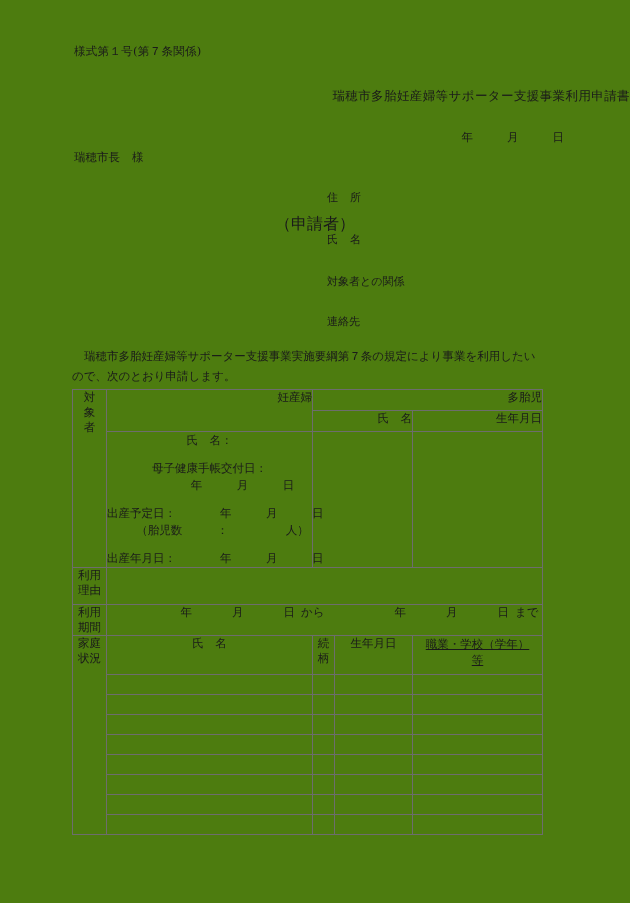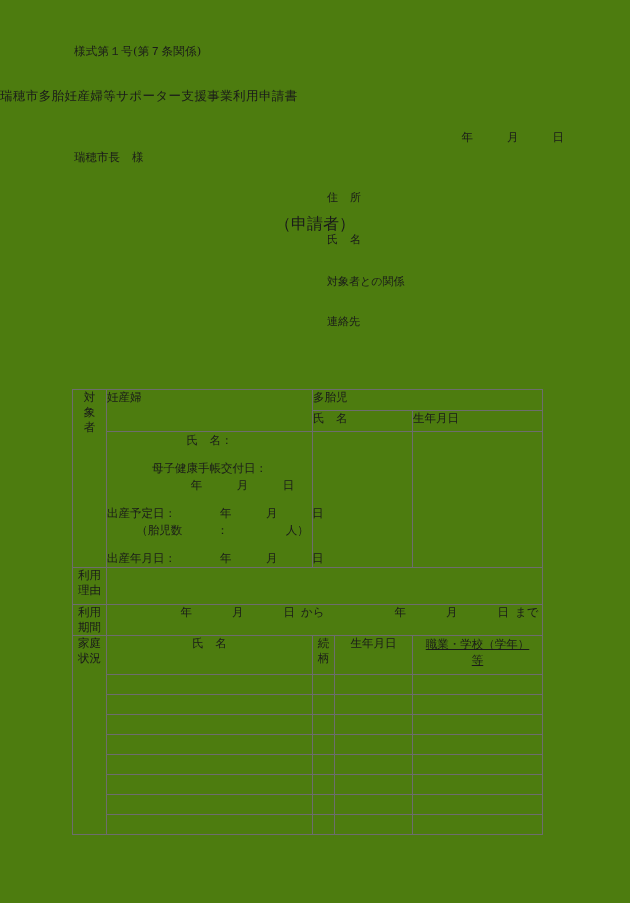--- a/index.html
+++ b/index.html
@@ -29,21 +29,21 @@
     top: 44px;
     font-size: 11.5px;
     letter-spacing: 0.3px;
     white-space: nowrap;
   }
   .doc-title {
     position: absolute;
     left: 0;
     right: 0;
     top: 88px;
-    text-align: left;
+    text-align: right;
     font-size: 12.5px;
     letter-spacing: 0.4px;
     white-space: nowrap;
   }
   .date-line {
     position: absolute;
     right: 66px;
     top: 130px;
     font-size: 11.5px;
     white-space: nowrap;
@@ -117,21 +117,21 @@
   .vlabel {
     text-align: center;
     vertical-align: middle;
     line-height: 15px;
     font-size: 11.5px;
   }
   .vlabel span { display: block; }
 
   .hdr-cell {
     height: 20px;
-    text-align: left;
+    text-align: right;
     vertical-align: middle;
   }
 
   .subject-cell {
     padding: 10px 0 8px 12px;
     line-height: 17px;
     text-align: center;
   }
   .subject-cell .ln { white-space: nowrap; display: block; }
   .subject-cell .blank { display: block; height: 11px; }
@@ -181,20 +181,21 @@
 
     <div class="app-field f1">
       <span>氏</span><span class="wsp"></span><span>名</span>
     </div>
 
     <div class="app-field f2">対象者との関係</div>
 
     <div class="app-field f3">連絡先</div>
   </div>
 
+  <div class="body-para">瑞穂市多胎妊産婦等サポーター支援事業実施要綱第７条の規定により事業を利用したいので、次のとおり申請します。</div>
 
   <table class="form-table">
     <colgroup>
       <col style="width:34px">
       <col style="width:206px">
       <col style="width:22px">
       <col style="width:78px">
       <col style="width:130px">
     </colgroup>
     <tbody>

